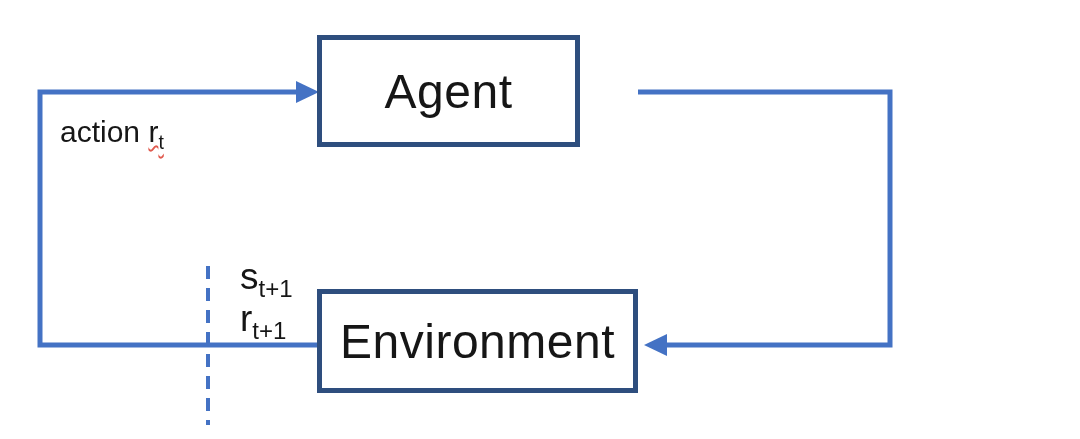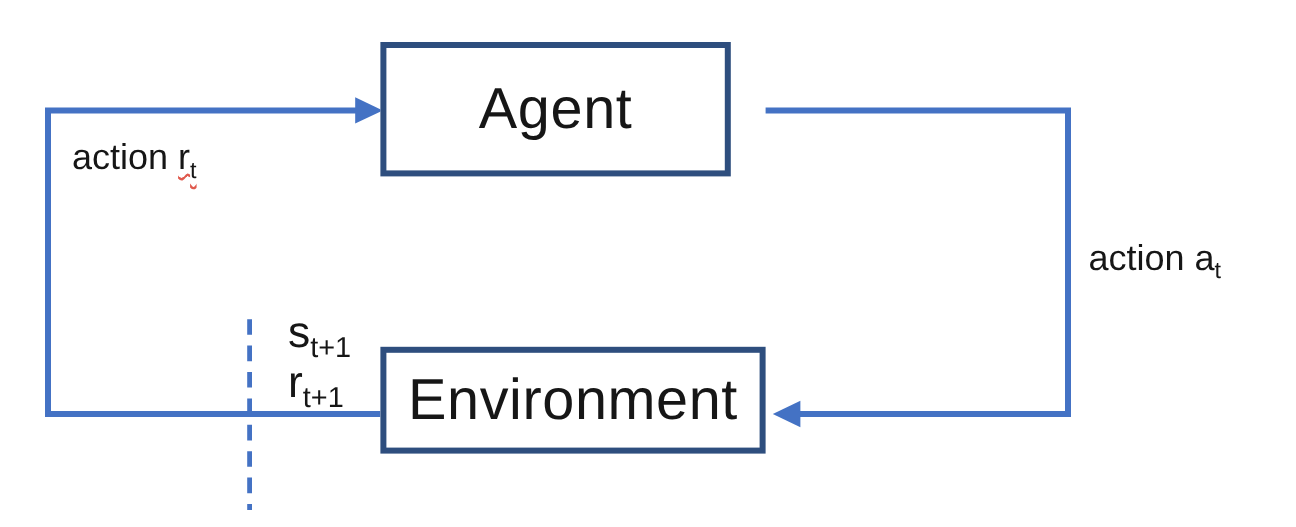--- a/index.html
+++ b/index.html
@@ -36,22 +36,22 @@
     stroke-dasharray: 13 9;
   }
   .node-box {
     position: absolute;
     background: var(--c-box_fill, #ffffff);
     border: 5px solid var(--c-box_border, #2e4e7e);
     display: flex; align-items: center; justify-content: center;
     font-size: 48px;
     letter-spacing: 0.5px;
   }
-  .node-agent { left: 317px; top: 35px; width: 292px; height: 112px; }
-  .node-environment { left: 317px; top: 289px; width: 321px; height: 89px; }
+  .node-agent { left: 317px; top: 35px; width: 263px; height: 112px; }
+  .node-environment { left: 317px; top: 289px; width: 321px; height: 104px; }
   .label-block { position: absolute; white-space: nowrap; }
   .lbl-state-reward { left: 60px; top: 112px; font-size: 30px; line-height: 40px; }
   .lbl-next-step   { left: 240px; top: 256px; font-size: 37px; line-height: 42px; }
   .lbl-action      { left: 907px; top: 196px; font-size: 30px; line-height: 40px; }
   sub { font-size: 0.65em; line-height: 0; }
   .squiggle {
     text-decoration-line: underline;
     text-decoration-style: wavy;
     text-decoration-color: var(--c-squiggle, #e05a4e);
     text-decoration-thickness: 2px;
@@ -84,17 +84,14 @@
 
   <div class="label-block lbl-state-reward">
     <div><span>action </span><span class="squiggle">r</span><sub class="squiggle">t</sub></div>
   </div>
 
   <div class="label-block lbl-next-step">
     <div><span>s</span><sub>t+1</sub></div>
     <div><span>r</span><sub>t+1</sub></div>
   </div>
 
-  <div class="label-block lbl-action">
-    <span>action </span><span>a</span><sub>t</sub>
-  </div>
 
 </div>
 
 </body></html>

